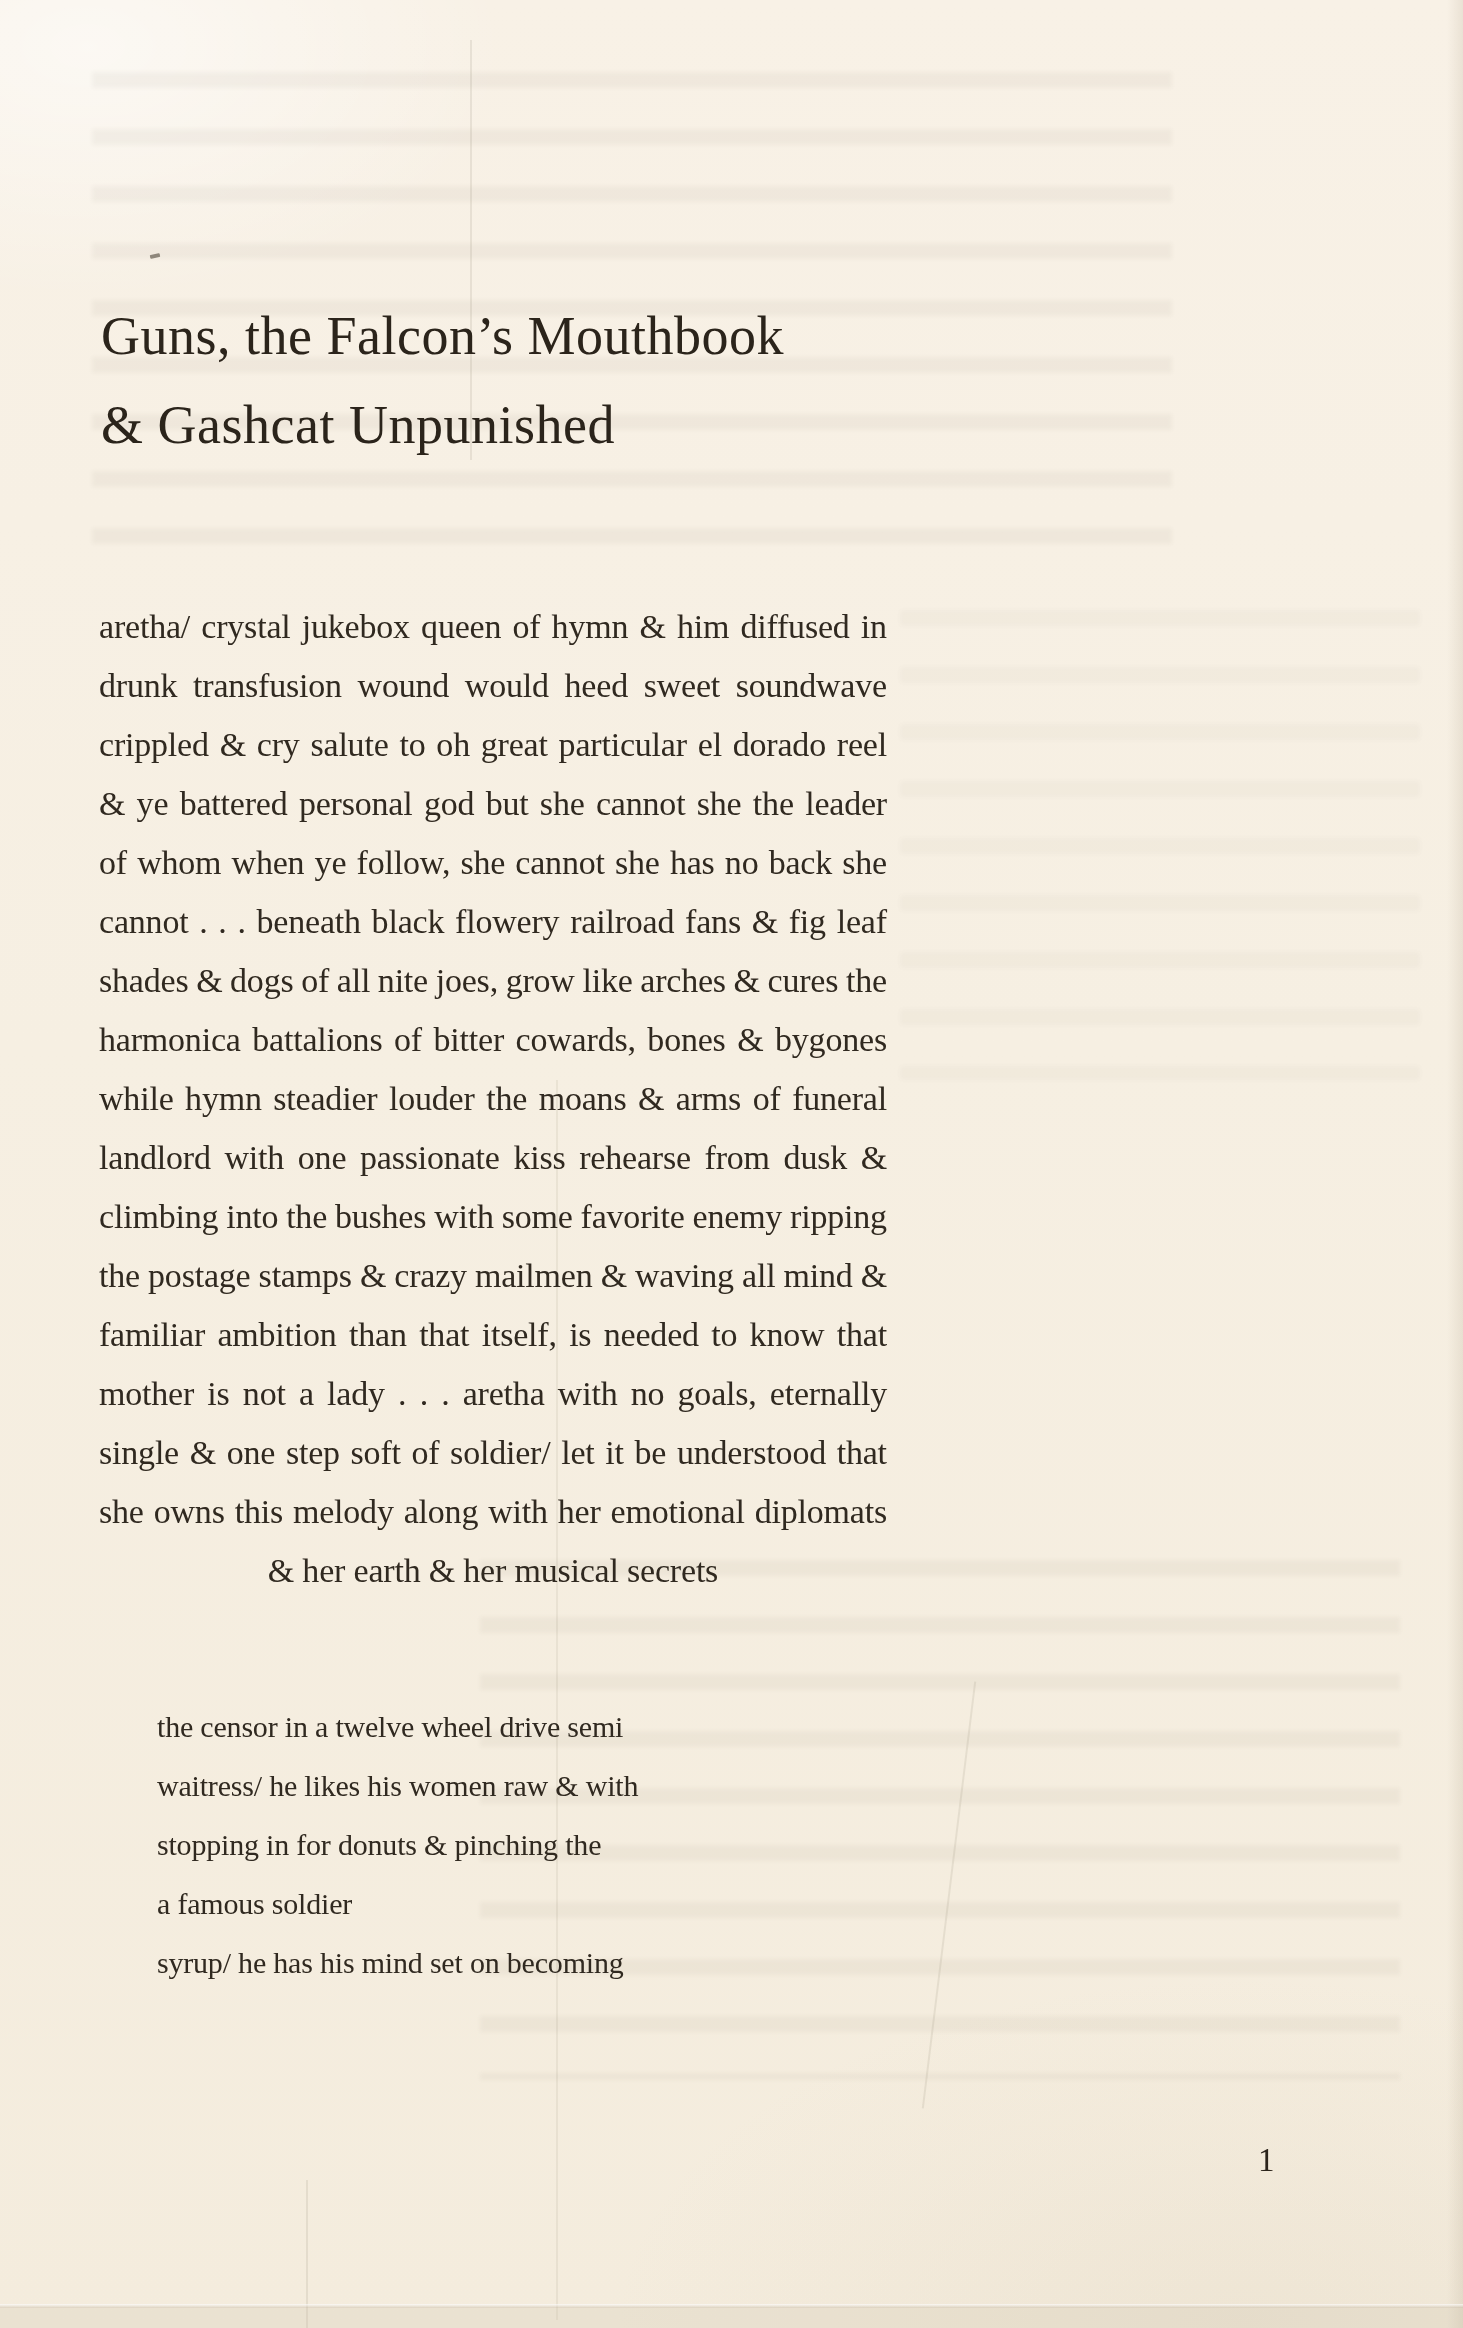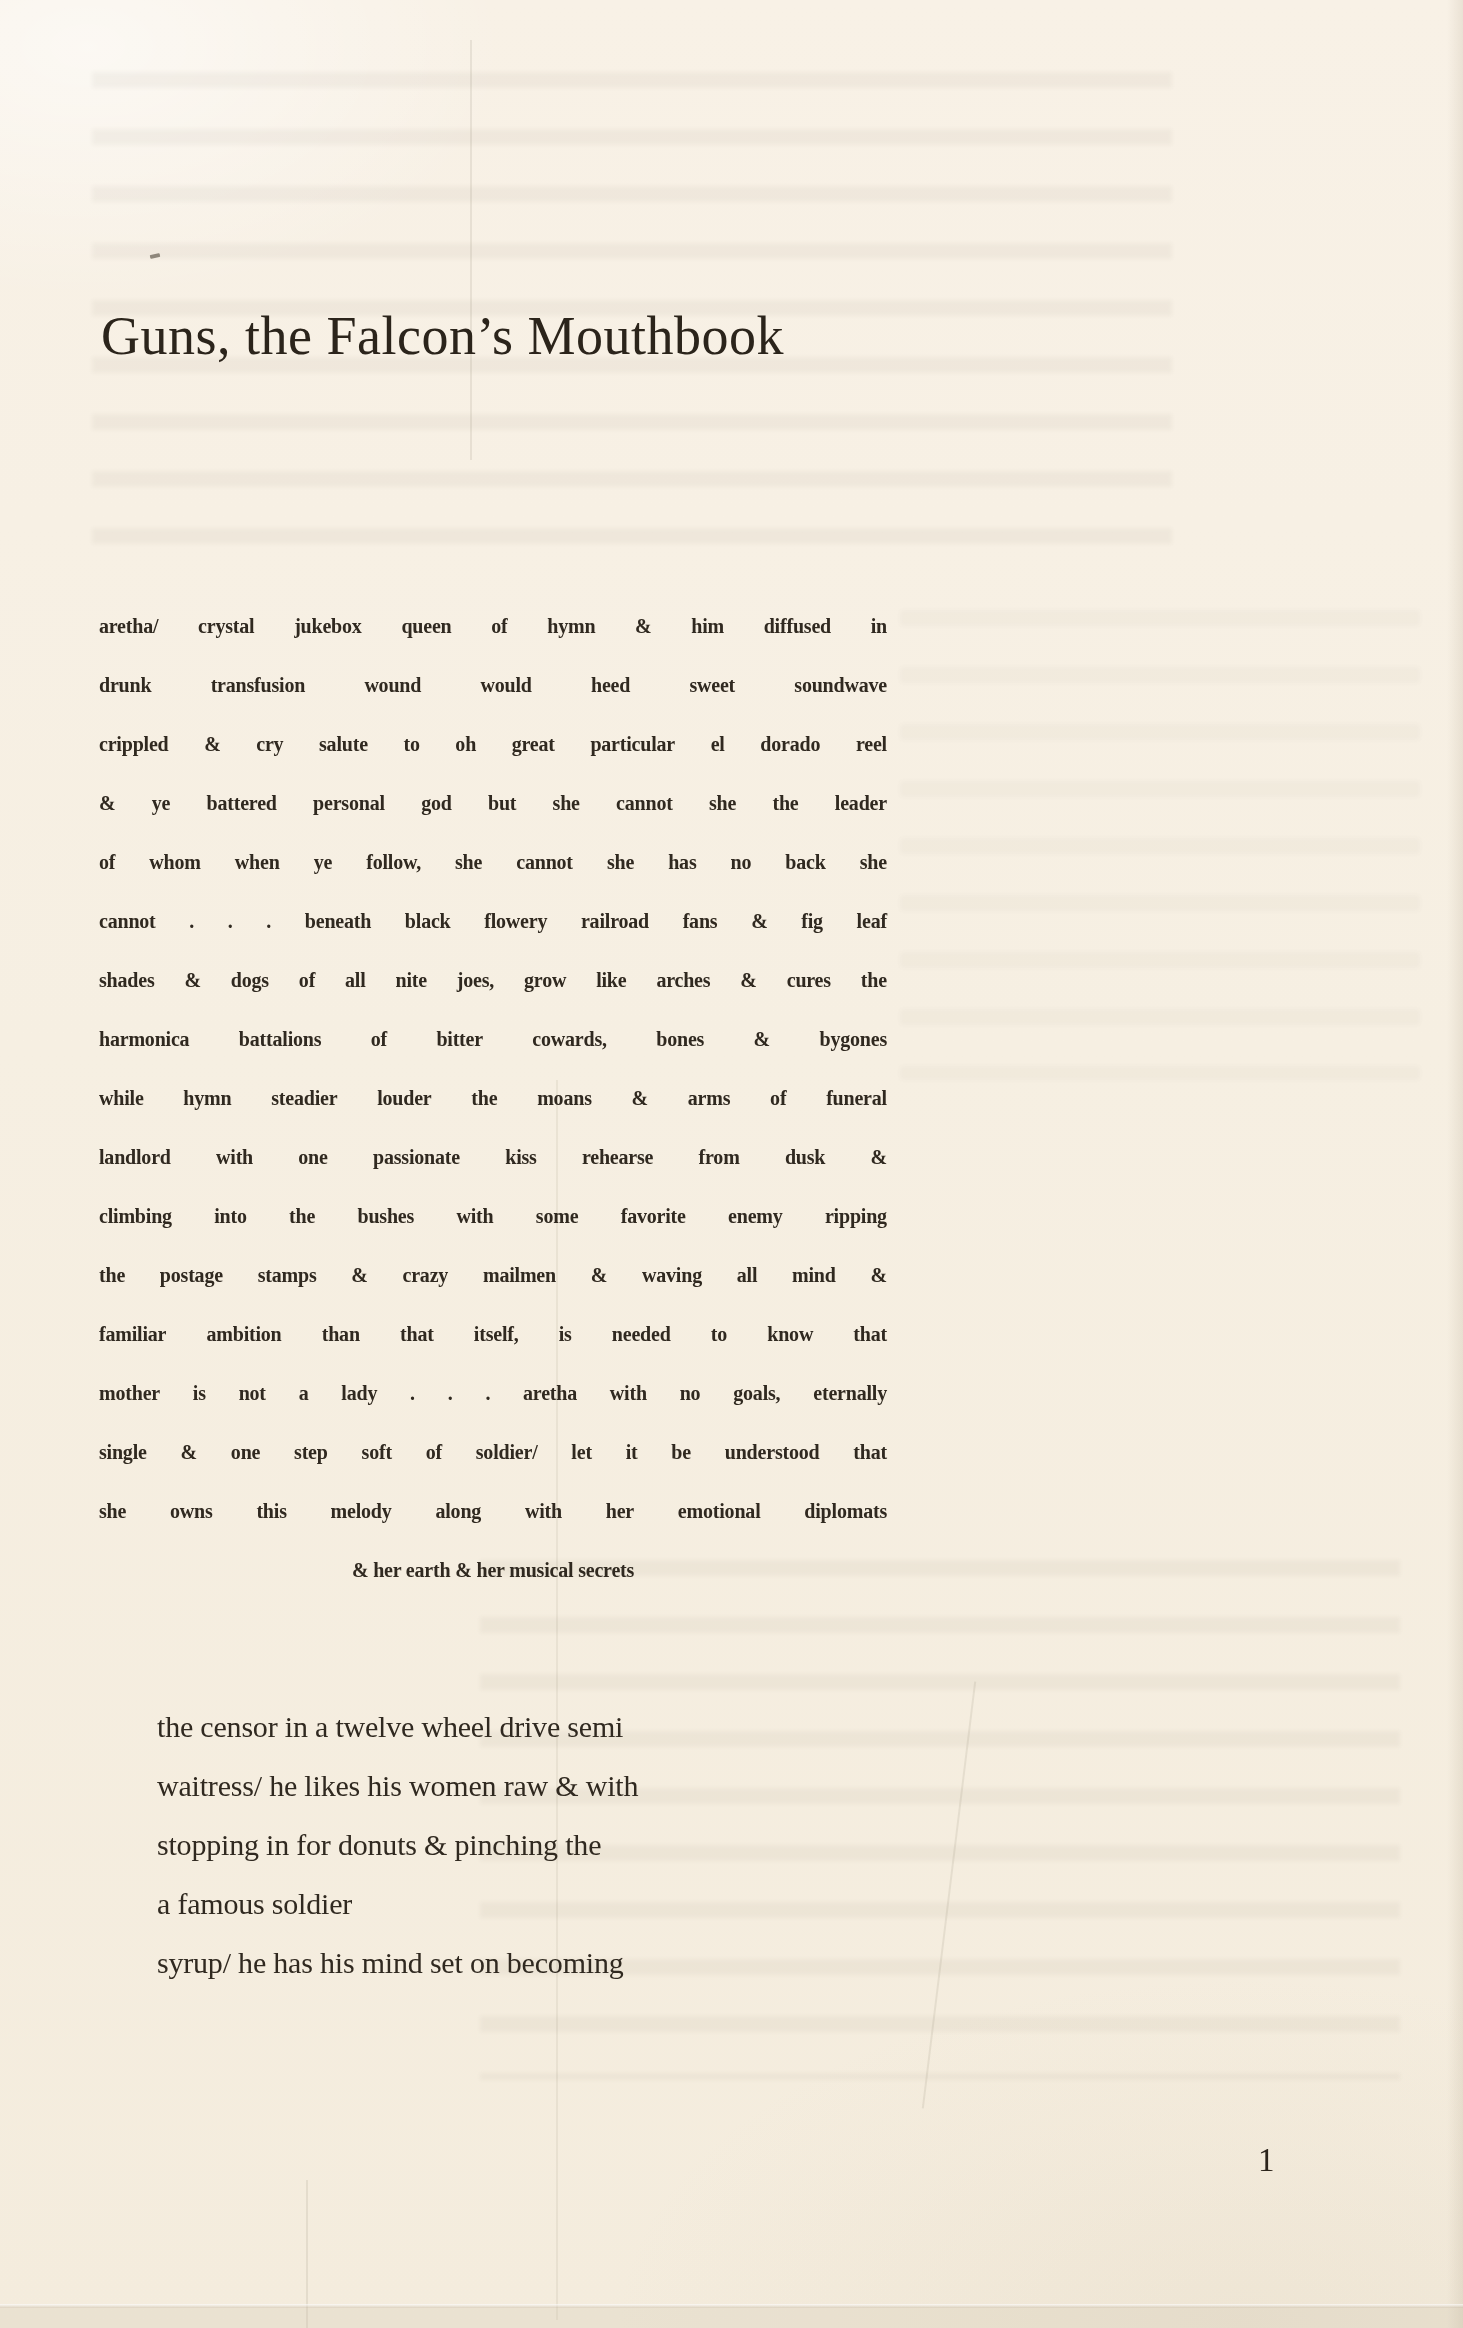--- a/index.html
+++ b/index.html
@@ -17,23 +17,22 @@
   }
   
   .title{
     position:absolute;left:101px;top:292px;width:900px;
     font-size:54px;line-height:89px;
     letter-spacing:0.5px;color:#2b241b;
   }
   
   .stanza1{
     position:absolute;left:99px;top:597px;width:788px;
-    font-size:20px;line-height:59px;letter-spacing:-0.2px;
+    font-size:34px;line-height:59px;letter-spacing:-0.2px;
     color:#302920;
-    font-weight:bold;
   }
   .jline{display:flex;justify-content:space-between;height:59px;align-items:baseline;}
   .jline.last{display:block;text-align:center;}
   
   .stanza2{
     position:absolute;left:157px;top:1697px;
     font-size:30px;line-height:59px;letter-spacing:-0.2px;
     color:#302920;
   }
   .s2line{height:59px;}
@@ -79,20 +78,21 @@
   <div class="crease c2"></div>
   <div class="crease c3"></div>
   <div class="crease c4"></div>
   <div class="speck"></div>
   <div class="right-edge"></div>
   <div class="bottom-edge"></div>
   <div class="bottom-strip"></div>
 
   <div class="title">
     <div>Guns, the Falcon’s Mouthbook</div>
+    <div>&amp; Gashcat Unpunished</div>
   </div>
 
   <div class="stanza1">
     <div class="jline">
         <span>aretha/</span>
         <span>crystal</span>
         <span>jukebox</span>
         <span>queen</span>
         <span>of</span>
         <span>hymn</span>

